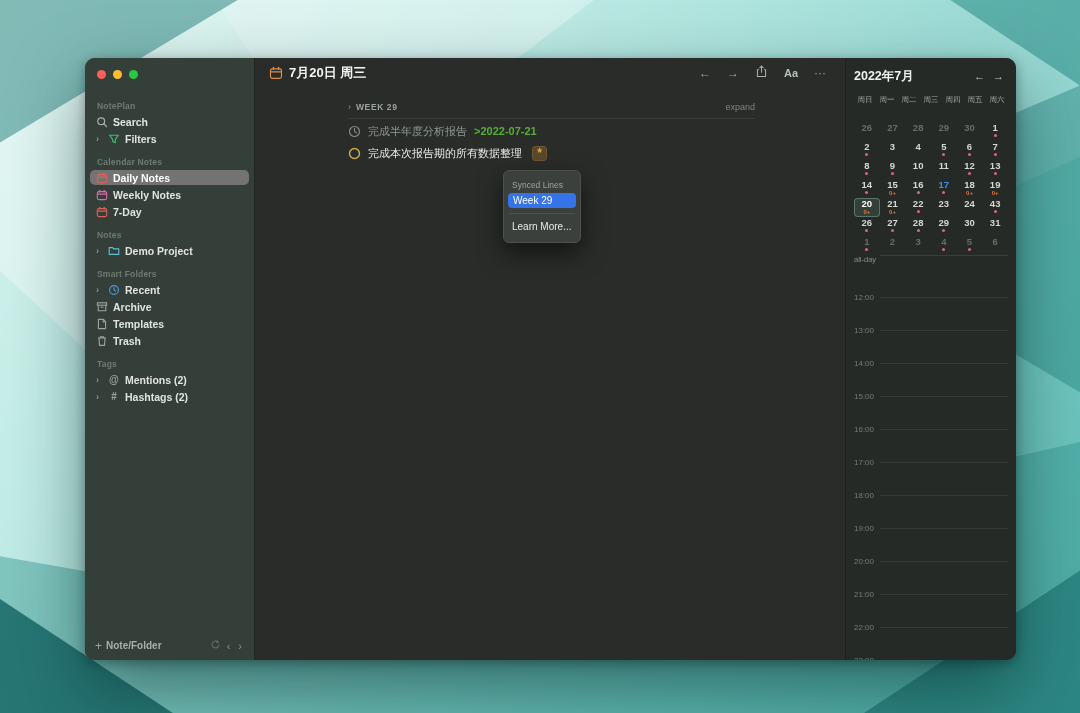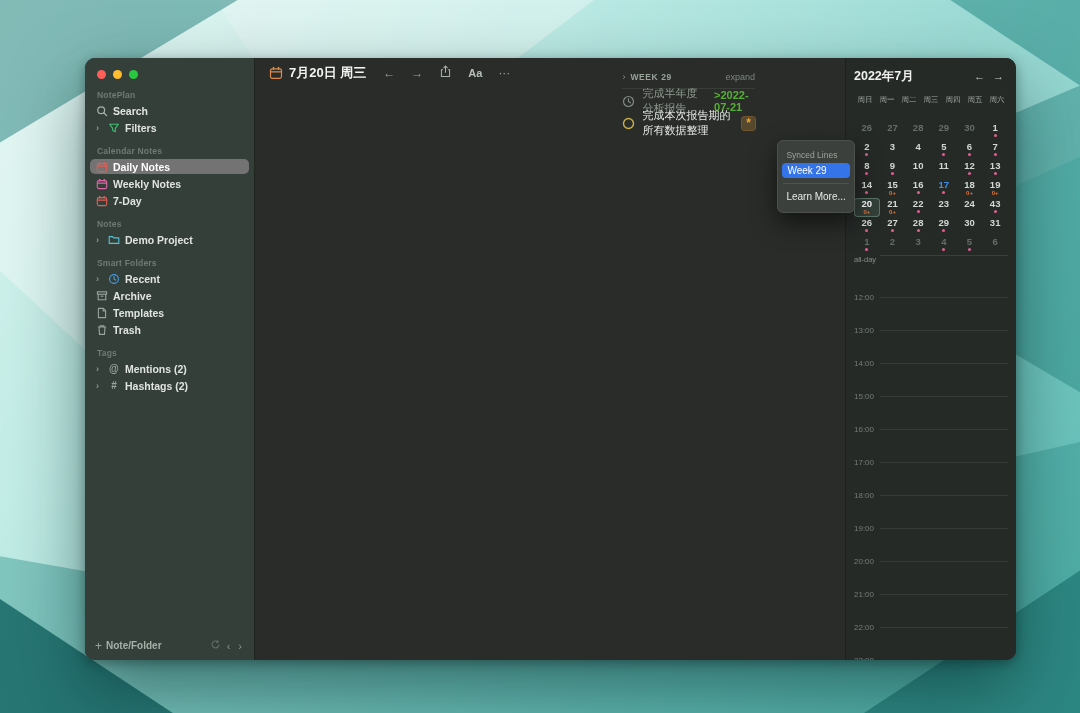--- a/index.html
+++ b/index.html
@@ -21,38 +21,38 @@
     display:flex;background:#292c29;overflow:hidden;
     box-shadow:0 30px 70px rgba(0,35,35,.5),0 3px 12px rgba(0,0,0,.35)}
 
   
   .sidebar{width:170px;flex:none;background:#353f39;border-right:1px solid #20251f;
     display:flex;flex-direction:column}
   .lights{display:flex;gap:7px;padding:12px 0 4px 12px}
   .tl{width:9px;height:9px;border-radius:50%}
   .tl.red{background:#ff5f57}.tl.yel{background:#febc2e}.tl.grn{background:#28c840}
   .sec-title{margin:11px 12px 3px;font-size:8.5px;font-weight:700;color:#6d7b74;letter-spacing:.2px}
-  .sections .sec-title:first-child{margin-top:7px}
+  .sections .sec-title:first-child{margin-top:18px}
   .item{display:flex;align-items:center;gap:5px;height:15px;margin:2px 5px;padding:1px 6px;
     border-radius:5px;font-size:10.5px;font-weight:600;color:#dfe4e0;cursor:default;white-space:nowrap}
   .item.selected{background:#737373;color:#ffffff}
   .chev{width:7px;font-size:9px;color:#8d978f;line-height:12px}
   .icon{width:12px;height:12px;display:inline-flex;flex:none}
   .icon svg{width:12px;height:12px}
   .gicon{font-size:10px;line-height:12px;color:#9aa59e;font-weight:700;width:12px;text-align:center}
   .lbl{overflow:hidden;text-overflow:ellipsis}
   .sfooter{margin-top:auto;display:flex;align-items:center;gap:4px;padding:8px 10px;color:#a6b0a9;font-size:10px}
   .plus{font-size:12px;color:#9aa49d;line-height:10px}
   .addlbl{font-weight:600}
   .fspace{flex:1}
   .sync svg{width:11px;height:11px;opacity:.75}
   .fnav{color:#8b958e;font-size:11px;line-height:10px;padding:0 2px}
 
   
-  .editor{flex:1;display:flex;flex-direction:row;background:#292c29;min-width:0}
+  .editor{flex:1;display:flex;flex-direction:column;background:#292c29;min-width:0}
   .eheader{height:30px;flex:none;display:flex;align-items:center;gap:6px;padding:0 14px}
   .cal-ic{width:14px;height:14px;display:inline-flex}
   .etitle{margin:0;font-size:13px;font-weight:700;color:#f2f4f1}
   .espace{flex:1}
   .tbtn{color:#9ba49d;font-size:12px;padding:0 5px;line-height:14px}
   .tbtn.aa{font-size:11px;color:#b8bfba;font-weight:600}
   .tbtn.share svg{width:13px;height:13px}
   .econtent{position:relative;flex:1;padding:14px 90px 0 93px}
   .weekrow{display:flex;align-items:center;gap:5px}
   .wchev{font-size:9px;color:#8d978f}

